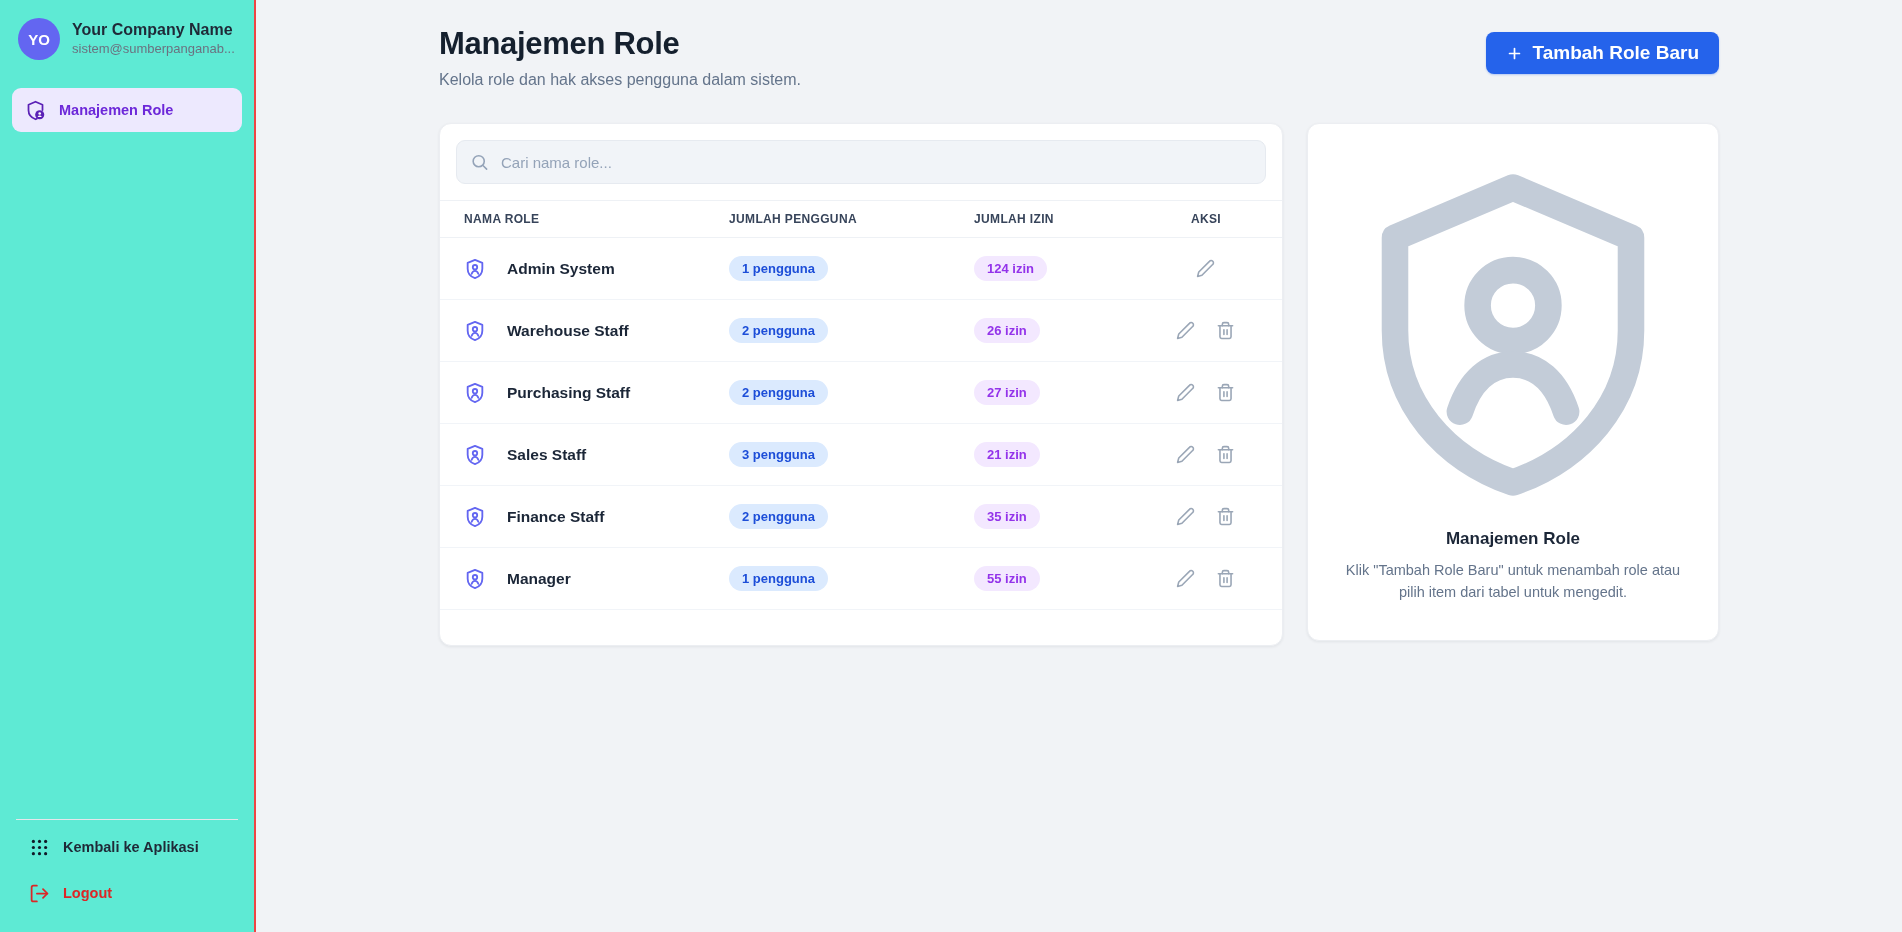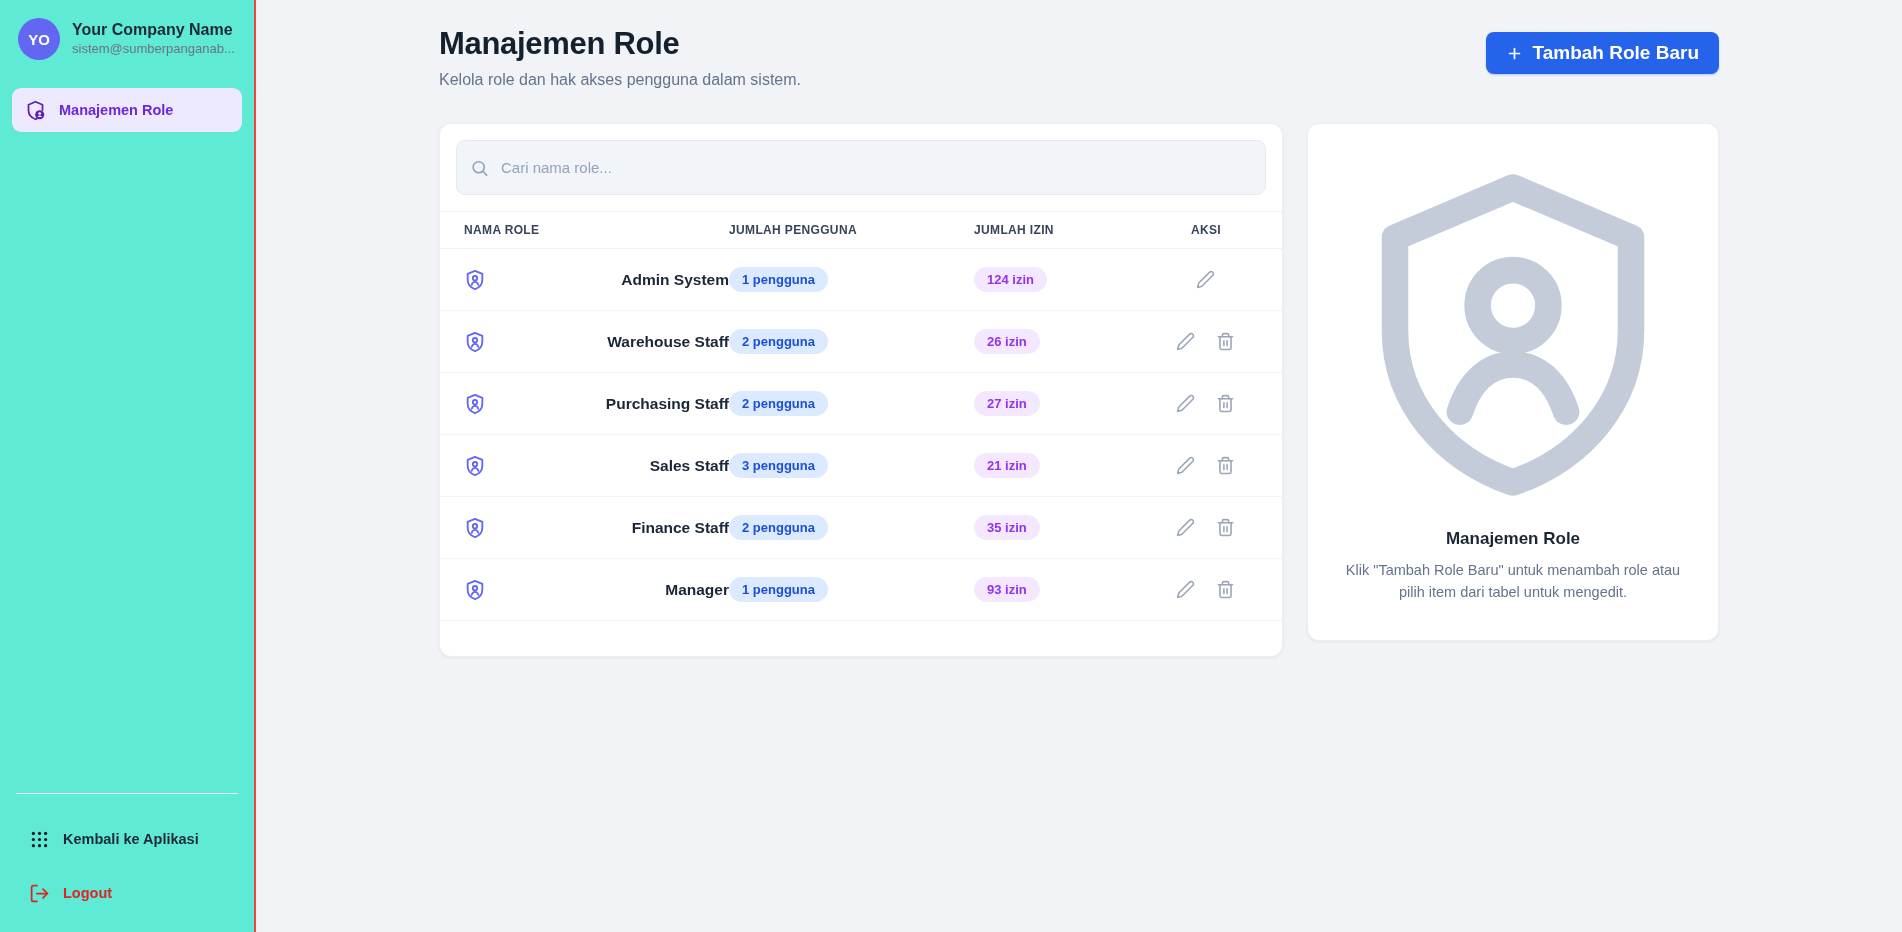--- a/index.html
+++ b/index.html
@@ -34,21 +34,21 @@
   .nav-item {
     display:flex; align-items:center; gap:13px;
     height:44px; padding:0 13px; border-radius:9px;
     font-size:14.5px; font-weight:600; color:#1f2937;
     cursor:pointer; background:transparent; border:none; text-align:left;
   }
   .nav-item .icon { width:21px; height:21px; color:#111827; }
   .nav-item.active { background:var(--active-bg,#ede9fe); color:var(--active-text,#6d28d9); }
   .nav-item.active .icon { color:#5b21b6; }
   .sidebar-spacer { flex:1; }
-  .sidebar-footer { border-top:1px solid #e5e7eb; margin:0 4px; padding-top:24px; display:flex; flex-direction:column; gap:12px; }
+  .sidebar-footer { border-top:1px solid #e5e7eb; margin:0 4px; padding-top:6px; display:flex; flex-direction:column; gap:4px; }
   .sidebar-footer .nav-item { height:42px; font-weight:600; }
   .nav-item.logout { color:var(--logout-red,#dc2626); }
   .nav-item.logout .icon { color:var(--logout-red,#dc2626); }
 
   
   .main { flex:1; height:100%; overflow:auto; padding:26px 0 40px; }
   .container { max-width:1280px; margin:0 auto; }
   .page-header { display:flex; justify-content:space-between; align-items:flex-start; margin-bottom:34px; }
   .page-title { font-size:31px; font-weight:700; color:#15202e; letter-spacing:-0.3px; }
   .page-subtitle { font-size:16px; color:#64748b; margin-top:9px; }
@@ -71,41 +71,41 @@
     box-shadow:0 1px 3px rgba(15,23,42,.07);
   }
   .table-card { width:844px; flex-shrink:0; }
   .search-wrap { padding:16px; }
   .search-box { position:relative; }
   .search-box .icon {
     position:absolute; left:14px; top:50%; transform:translateY(-50%);
     width:19px; height:19px; color:#94a3b8; pointer-events:none;
   }
   .search-input {
-    width:100%; height:55px;
+    width:100%; height:44px;
     background:#f1f4f8; border:1px solid #e6eaf0; border-radius:9px;
     padding:0 14px 0 44px;
     font-size:15px; font-family:inherit; color:#334155; outline:none;
   }
   .search-input::placeholder { color:#94a3b8; }
 
   .trow, .thead {
     display:grid;
     grid-template-columns:265px 245px 180px 1fr;
     align-items:center;
     padding:0 24px;
   }
   .thead {
     height:38px;
     border-top:1px solid #eef1f5; border-bottom:1px solid #eef1f5;
   }
   .th { font-size:12px; font-weight:700; color:#37445a; letter-spacing:.35px; }
   .th.center { text-align:center; }
   .trow { height:62px; border-bottom:1px solid #f1f4f8; cursor:pointer; }
-  .name-cell { display:flex; align-items:center; gap:13px;justify-content:space-between; }
+  .name-cell { display:flex; align-items:center; gap:21px; }
   .role-shield { width:22px; height:22px; color:#6366f1; flex-shrink:0; }
   .role-name { font-size:15.5px; font-weight:700; color:#1b2637; }
   .badge {
     display:inline-block; padding:5px 13px; border-radius:999px;
     font-size:13px; font-weight:600; line-height:1.2;
   }
   .badge-blue { background:var(--badge-blue-bg,#dbeafe); color:var(--badge-blue-text,#1d4ed8); }
   .badge-purple { background:var(--badge-purple-bg,#f3e8ff); color:var(--badge-purple-text,#9333ea); }
   .actions { display:flex; justify-content:center; gap:16px; }
   .icon-btn {
@@ -374,21 +374,21 @@
       <span class="role-shield">
         <svg viewBox="0 0 24 24" fill="none" stroke="currentColor" stroke-width="2" stroke-linecap="round" stroke-linejoin="round">
                     <path d="M12 22c4.6-1.6 8-5.4 8-10.3V5.4L12 2 4 5.4v6.3C4 16.6 7.4 20.4 12 22Z"></path>
                     <circle cx="12" cy="10" r="2.4"></circle>
                     <path d="M8.4 17.2c.7-2.1 2-3.2 3.6-3.2s2.9 1.1 3.6 3.2"></path>
                   </svg>
       </span>
       <span class="role-name">Manager</span>
     </div>
     <div><span class="badge badge-blue">1 pengguna</span></div>
-    <div><span class="badge badge-purple">93 izin</span></div>
+    <div><span class="badge badge-purple">55 izin</span></div>
     <div class="actions">
       <button class="icon-btn edit">
         <svg viewBox="0 0 24 24" fill="none" stroke="currentColor" stroke-width="2" stroke-linecap="round" stroke-linejoin="round">
                     <path d="M17 3a2.85 2.83 0 1 1 4 4L7.5 20.5 2 22l1.5-5.5Z"></path>
                   </svg>
       </button>
       <button class="icon-btn delete">
         <svg viewBox="0 0 24 24" fill="none" stroke="currentColor" stroke-width="2" stroke-linecap="round" stroke-linejoin="round">
                     <path d="M3 6h18"></path>
                     <path d="M19 6v14a2 2 0 0 1-2 2H7a2 2 0 0 1-2-2V6"></path>

